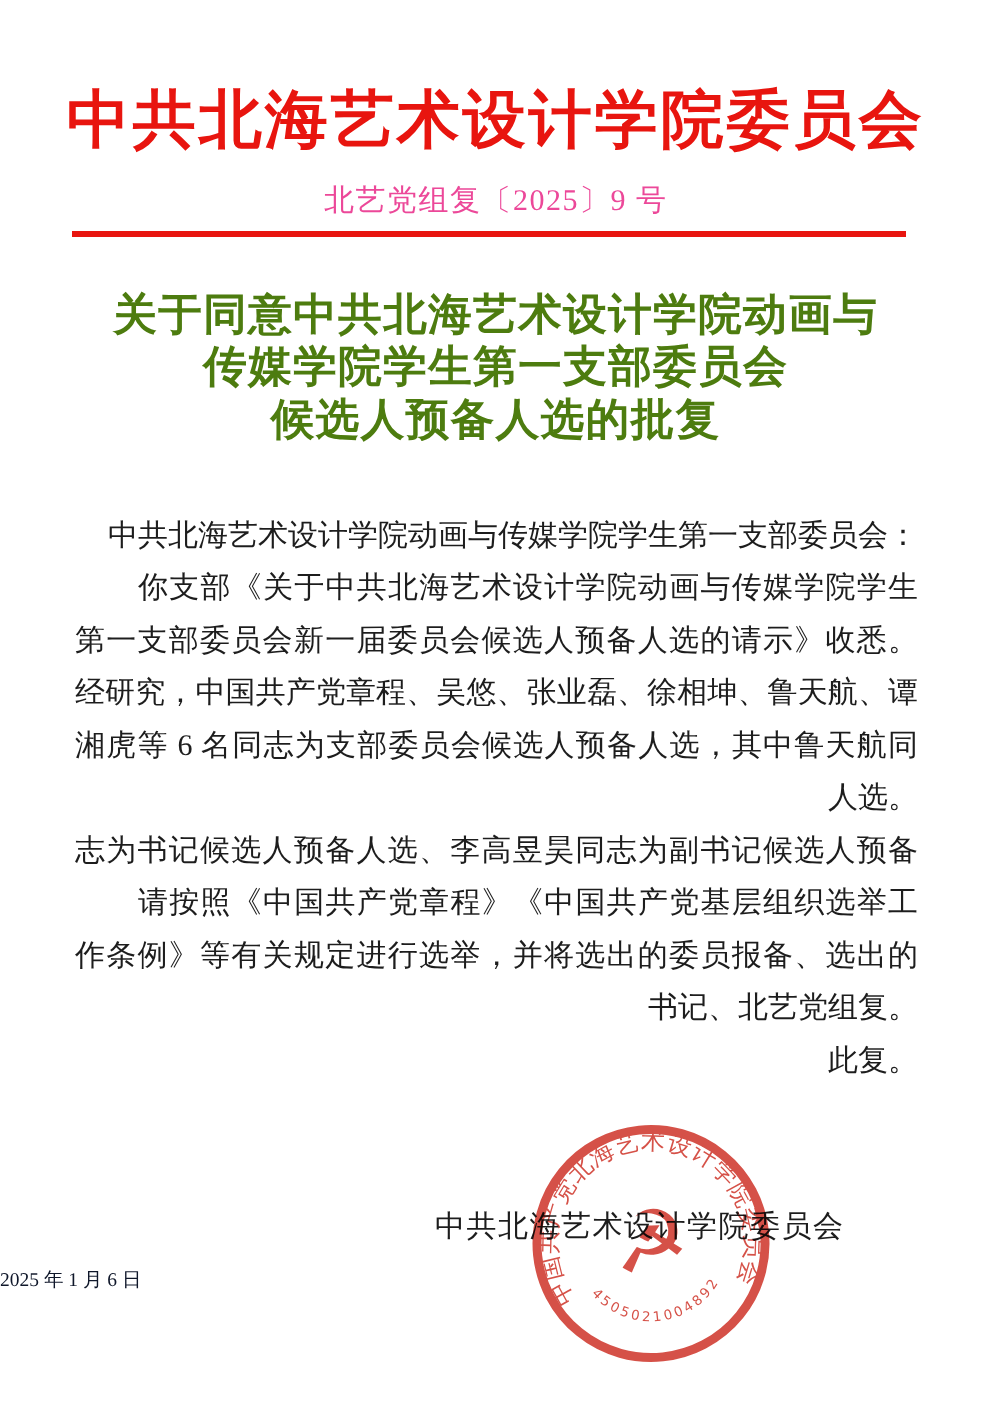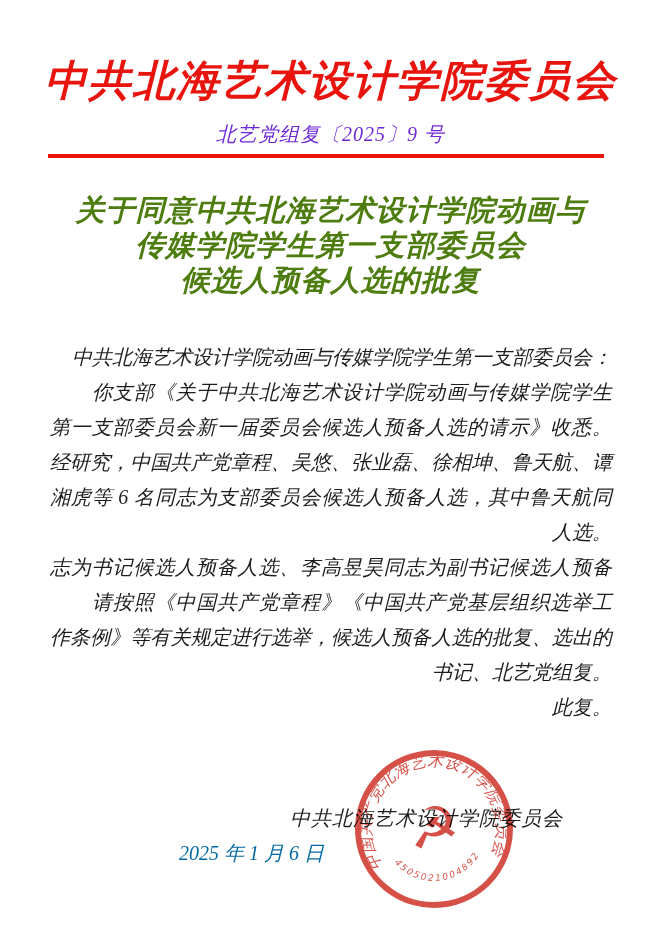--- a/index.html
+++ b/index.html
@@ -1,31 +1,30 @@
 <!DOCTYPE html>
 <html><head>
 <meta charset="utf-8">
 <style>
   html,body { margin:0; padding:0; background:#ffffff; }
   .page {
     position:relative; width:661px; height:952px; background:#ffffff;
     overflow:hidden;
     font-family:"Liberation Serif","DejaVu Serif",serif;
     color:#1a1a1a;
-    font-style:italic;
   }
   .header-title {
     position:absolute; top:56px; left:0; width:661px;
     text-align:center; font-size:42px; font-weight:bold;
     color:#e8150f; letter-spacing:2px; line-height:50px;
     white-space:nowrap;
   }
   .doc-number {
     position:absolute; top:121px; left:0; width:661px;
-    text-align:center; font-size:20px; color:#6d28d9;
+    text-align:center; font-size:20px; color:#ec4899;
     letter-spacing:1px; line-height:26px; white-space:nowrap;
   }
   .red-rule {
     position:absolute; top:154px; left:48px; width:556px; height:4px;
     background:#e8150f;
   }
   .doc-title {
     position:absolute; top:193px; left:0; width:661px;
     text-align:center; font-size:29px; font-weight:bold; color:#4d7c0f;
     line-height:35px; letter-spacing:1px;
@@ -40,22 +39,22 @@
   }
   .fill { text-align:justify; text-align-last:justify; }
   .ind  { text-indent:42px; }
   .signature {
     position:absolute; top:804px; left:0; right:98px;
     text-align:right; font-size:20px; line-height:28px;
     letter-spacing:1px; white-space:nowrap; color:#1d1d1d;
   }
   .date {
     position:absolute; top:839px; left:0; right:158px;
-    text-align:center; font-size:20px; line-height:28px;
-    white-space:nowrap; color:#0369a1;
+    text-align:left; font-size:13px; line-height:28px;
+    white-space:nowrap; color:#0f172a;
   }
   .seal {
     position:absolute; left:352px; top:747px; width:164px; height:164px;
     transform:rotate(-6deg); opacity:0.88; mix-blend-mode:multiply;
     pointer-events:none;
   }
   .seal svg text { font-family:"DejaVu Sans","Liberation Sans",sans-serif; }
 </style>
 </head>
 <body>
@@ -76,21 +75,21 @@
 
   <div class="body-block">
     <div class="l">中共北海艺术设计学院动画与传媒学院学生第一支部委员会：</div>
     <div class="l ind fill">你支部《关于中共北海艺术设计学院动画与传媒学院学生</div>
     <div class="l fill">第一支部委员会新一届委员会候选人预备人选的请示》收悉。</div>
     <div class="l fill">经研究，中国共产党章程、吴悠、张业磊、徐相坤、鲁天航、谭</div>
     <div class="l fill">湘虎等 6 名同志为支部委员会候选人预备人选，其中鲁天航同</div>
     <div class="l">人选。</div>
     <div class="l fill">志为书记候选人预备人选、李高昱昊同志为副书记候选人预备</div>
     <div class="l ind fill">请按照《中国共产党章程》《中国共产党基层组织选举工</div>
-    <div class="l fill">作条例》等有关规定进行选举，候选人预备人选的批复、选出的</div>
+    <div class="l fill">作条例》等有关规定进行选举，并将选出的委员报备、选出的</div>
     <div class="l">书记、北艺党组复。</div>
     <div class="l ind">此复。</div>
   </div>
 
   <div class="signature">中共北海艺术设计学院委员会</div>
 
   <div class="date">2025 年 1 月 6 日</div>
 
   <div class="seal">
     <svg viewBox="0 0 164 164" width="164" height="164" xmlns="http://www.w3.org/2000/svg">

